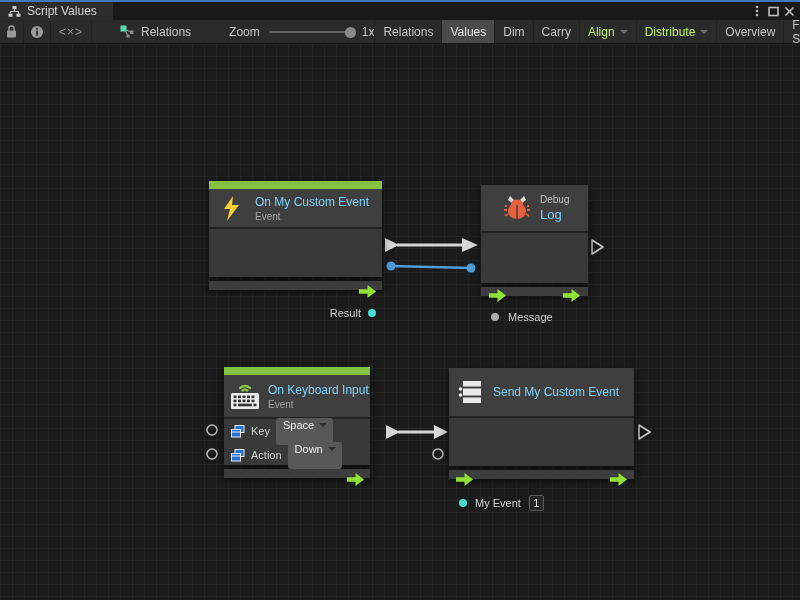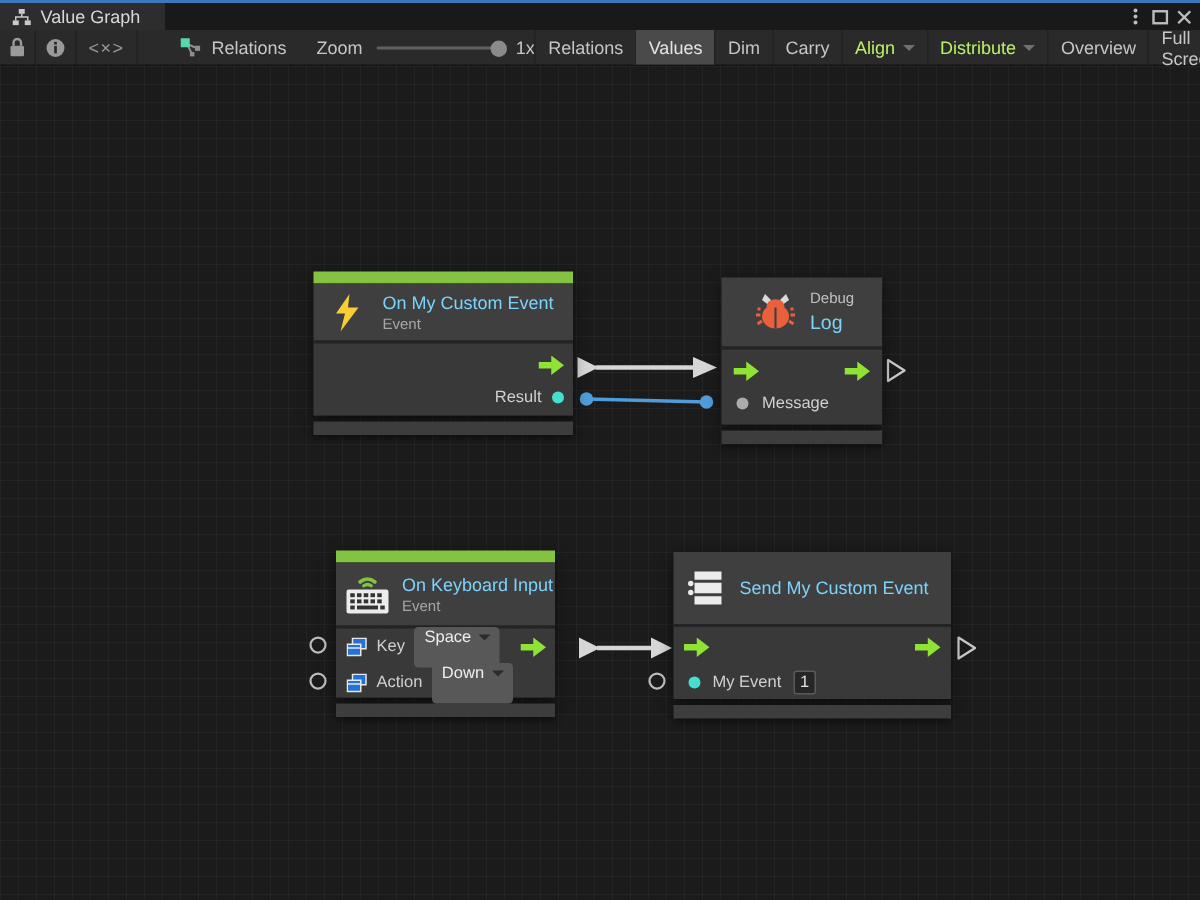--- a/index.html
+++ b/index.html
@@ -25,21 +25,21 @@
   .toolbar {
     height:24px; background:#2A2A2A; display:flex; align-items:stretch;
     font-size:12px; color:#C6C6C6; border-bottom:1px solid #141414;
   }
   .tbtn { display:flex; align-items:center; justify-content:center; padding:0 8px; border-right:1px solid #212121; }
   .tbtn.icon-btn { padding:0 6px; }
   .tbtn.right { border-right:none; border-left:1px solid #212121; }
   .tbtn.selected { background:#4A4A4A; color:#E4E4E4; }
   .tbtn.disabled { color:#bef264; }
   .graph-select { display:flex; align-items:center; gap:6px; margin-left:20px; padding:0 8px; }
-  .zoom-group { display:flex; align-items:center; gap:9px; margin-left:12px; }
+  .zoom-group { display:flex; align-items:center; gap:9px; margin-left:30px; }
   .slider-track { position:relative; width:84px; height:2px; background:#606060; border-radius:1px; }
   .slider-handle { position:absolute; right:-3px; top:-4px; width:11px; height:11px; border-radius:50%; background:#8A8A8A; }
   .spacer { flex:1; }
   .caret-down { width:0; height:0; border-left:4px solid transparent; border-right:4px solid transparent; border-top:4px solid #6F6F6F; margin-left:5px; }
 
   
   .canvas {
     position:absolute; left:0; top:44px; width:800px; height:556px;
     background-color:#1B1B1B;
     background-image:
@@ -57,21 +57,21 @@
   .nh-text { display:flex; flex-direction:column; justify-content:center; }
   .n-title { font-size:12px; color:#7dd3fc; white-space:nowrap; }
   .n-sub { font-size:10px; color:#A6A6A6; margin-top:2px; }
   .n-sur { font-size:10px; color:#C0C0C0; margin-bottom:2px; }
   .node-body { background:#393939; border-top:2px solid #232323; position:relative; }
   .node-footer { height:9px; background:#3D3D3D; margin-top:4px; box-shadow:0 2px 6px rgba(0,0,0,0.5); }
   .port-label { font-size:11px; color:#D0D0D0; white-space:nowrap; }
   .dot { width:8px; height:8px; border-radius:50%; }
   .dot.cyan { background:#43E0CF; }
   .dot.gray { background:#ABABAB; }
-  .abs { position:absolute; }
+  .abs { position:absolute;margin-top:48px; }
   .row-flex { display:flex; align-items:center; }
   .dropdown {
     display:inline-flex; align-items:center; gap:5px; background:#585858;
     border-radius:3px; padding:1px 6px 14px 7px; font-size:11px; color:#EFEFEF;
   }
   .dd-caret { width:0; height:0; border-left:4px solid transparent; border-right:4px solid transparent; border-top:4px solid #2B2B2B; }
   .value-field {
     min-width:15px; height:16px; background:#262626; border:1px solid #5A5A5A;
     border-radius:2px; color:#E2E2E2; font-size:11px; display:flex;
     align-items:center; justify-content:center; padding:0 3px;
@@ -88,21 +88,21 @@
   <div class="tabbar">
     <div class="tab">
       <span style="display:flex;">
         <svg width="13" height="11" viewBox="0 0 13 11">
           <rect x="4.5" y="0" width="4" height="3.2" fill="#C9C9C9"></rect>
           <rect x="0.5" y="7.6" width="4" height="3.2" fill="#C9C9C9"></rect>
           <rect x="8.5" y="7.6" width="4" height="3.2" fill="#C9C9C9"></rect>
           <path d="M6.5 3.2 V5.4 M2.5 7.6 V5.4 H10.5 V7.6" stroke="#C9C9C9" stroke-width="1" fill="none"></path>
         </svg>
       </span>
-      <span>Value Graph</span>
+      <span>Script Values</span>
     </div>
     <div class="win-controls">
       <div class="win-btn">
         <svg width="4" height="12" viewBox="0 0 4 12">
           <circle cx="2" cy="2" r="1.3" fill="#BDBDBD"></circle>
             <circle cx="2" cy="6" r="1.3" fill="#BDBDBD"></circle>
             <circle cx="2" cy="10" r="1.3" fill="#BDBDBD"></circle>
         </svg>
       </div>
       <div class="win-btn">

